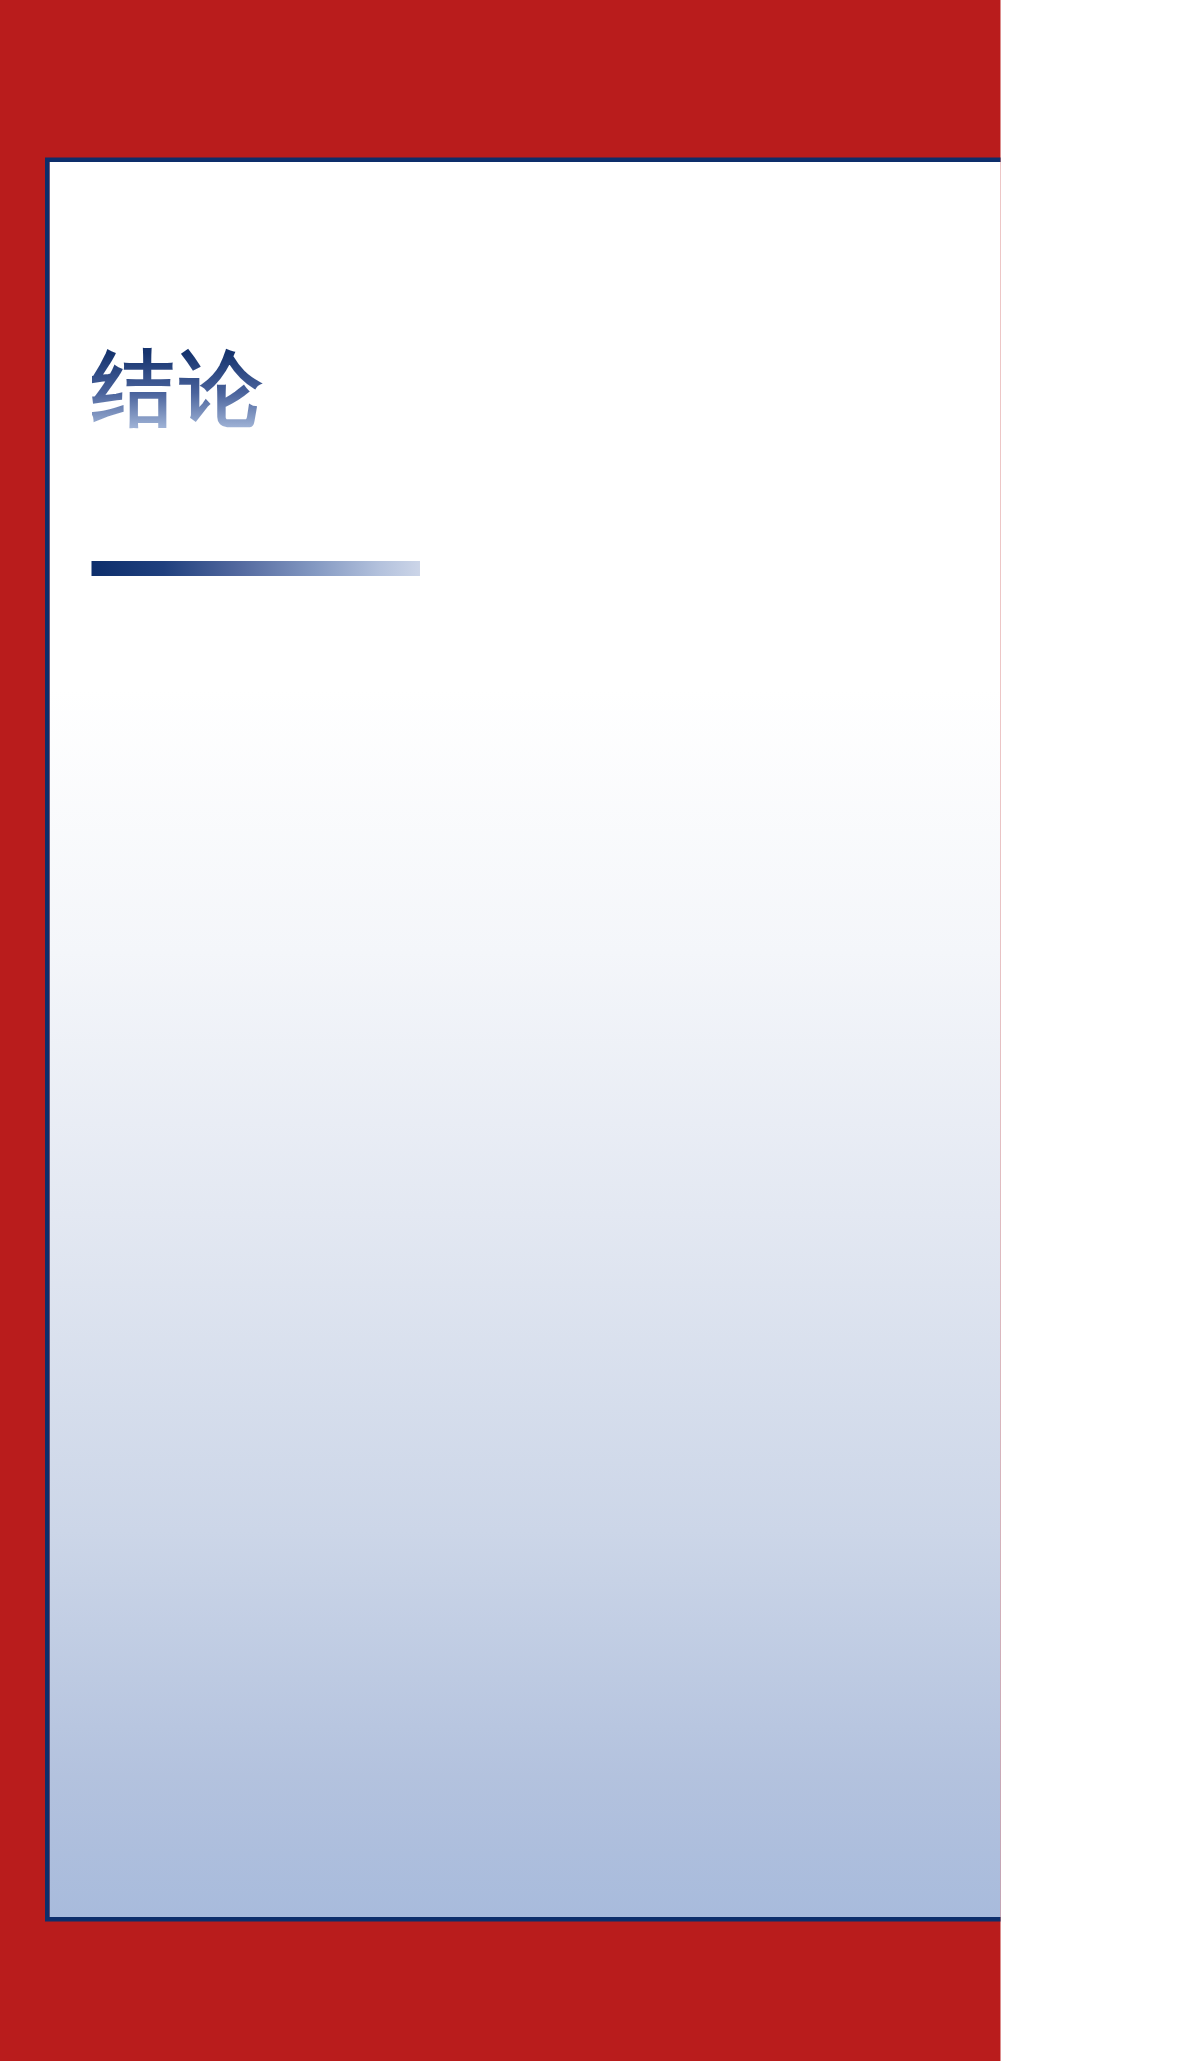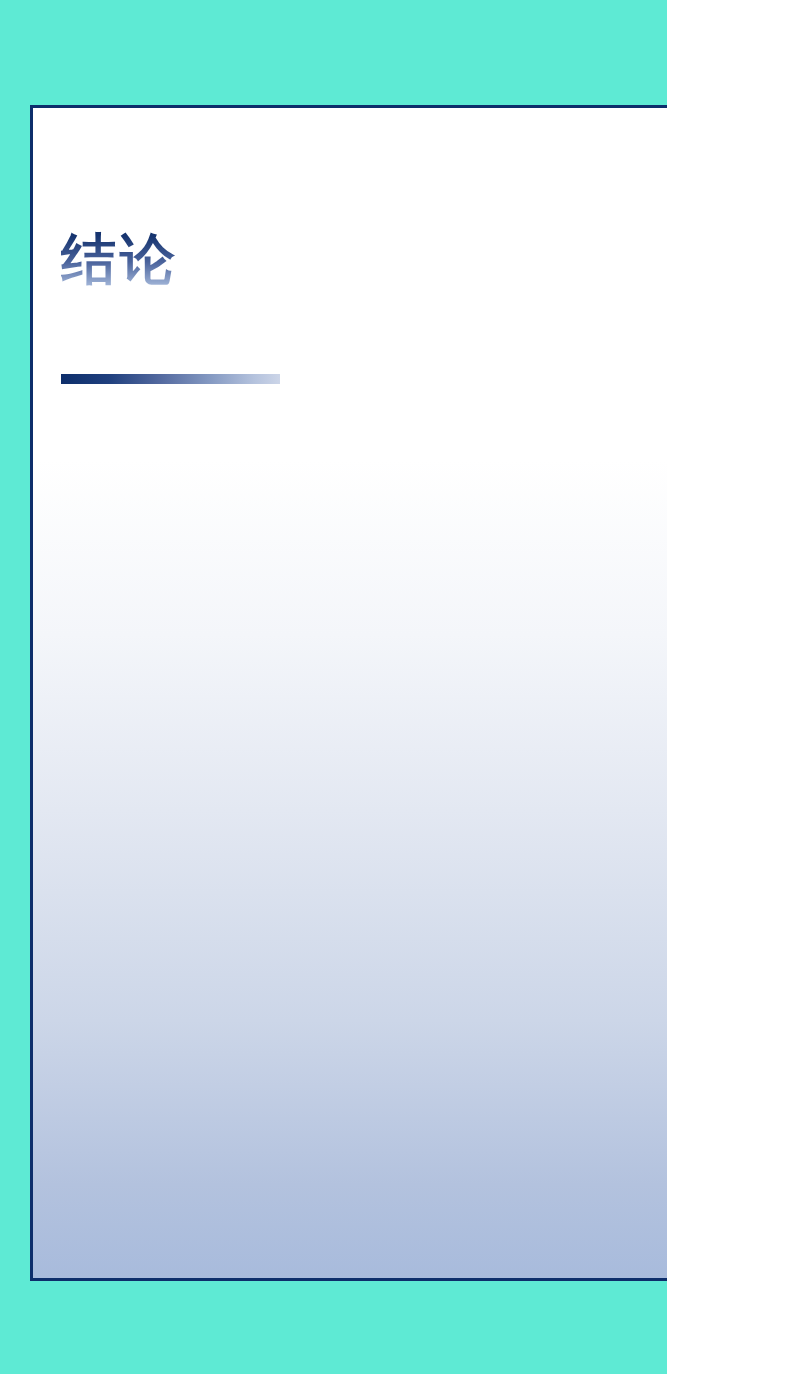--- a/index.html
+++ b/index.html
@@ -5,21 +5,21 @@
   html, body {
     margin: 0;
     padding: 0;
     background: #ffffff;
     font-family: "DejaVu Sans", "Liberation Sans", sans-serif;
   }
   .page {
     position: relative;
     width: 667px;
     height: 1374px;
-    background: #5eead4;
+    background: #b91c1c;
     overflow: hidden;
   }
   .card {
     position: absolute;
     left: 30px;
     top: 105px;
     width: 741px;
     height: 1176px;
     box-sizing: border-box;
     border: 3px solid #0d2e6b;

